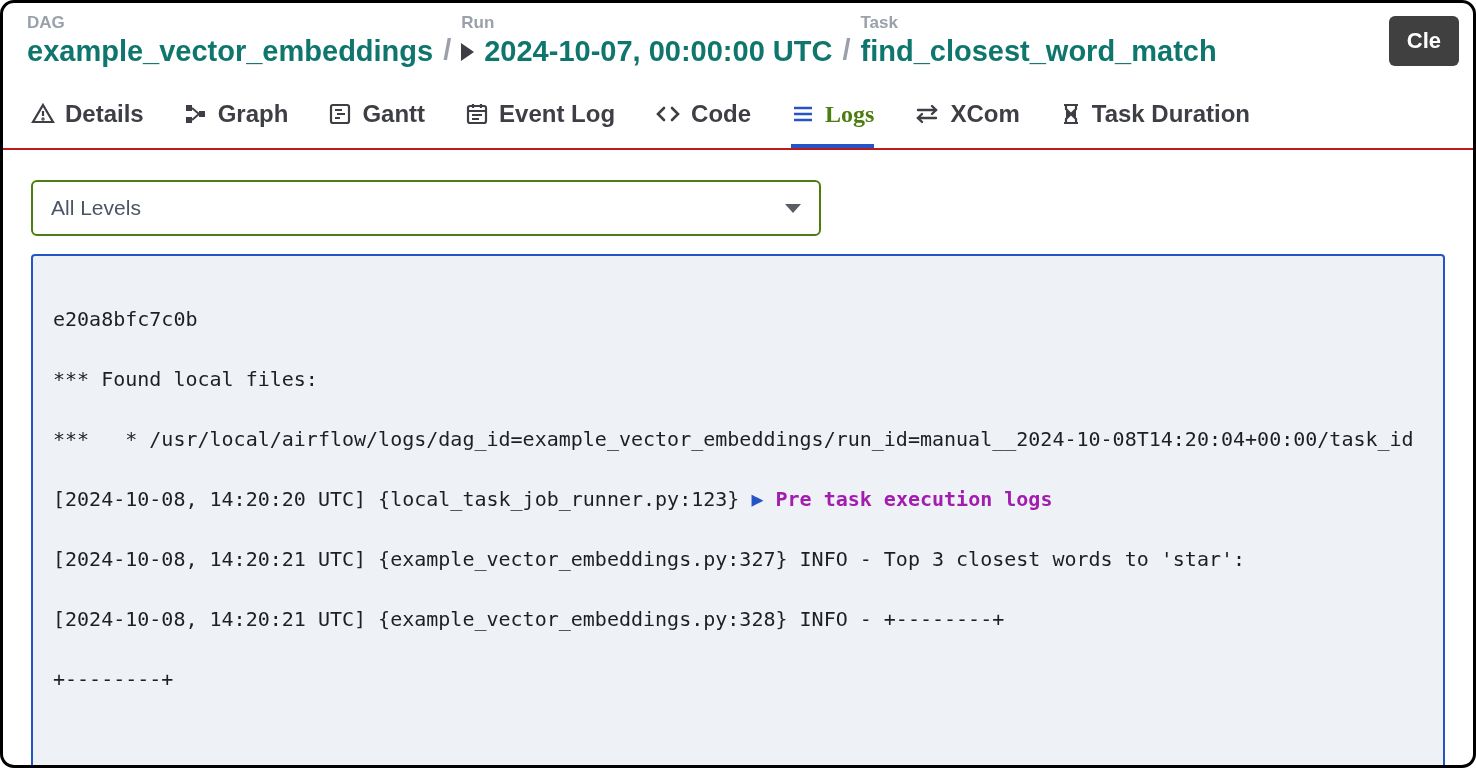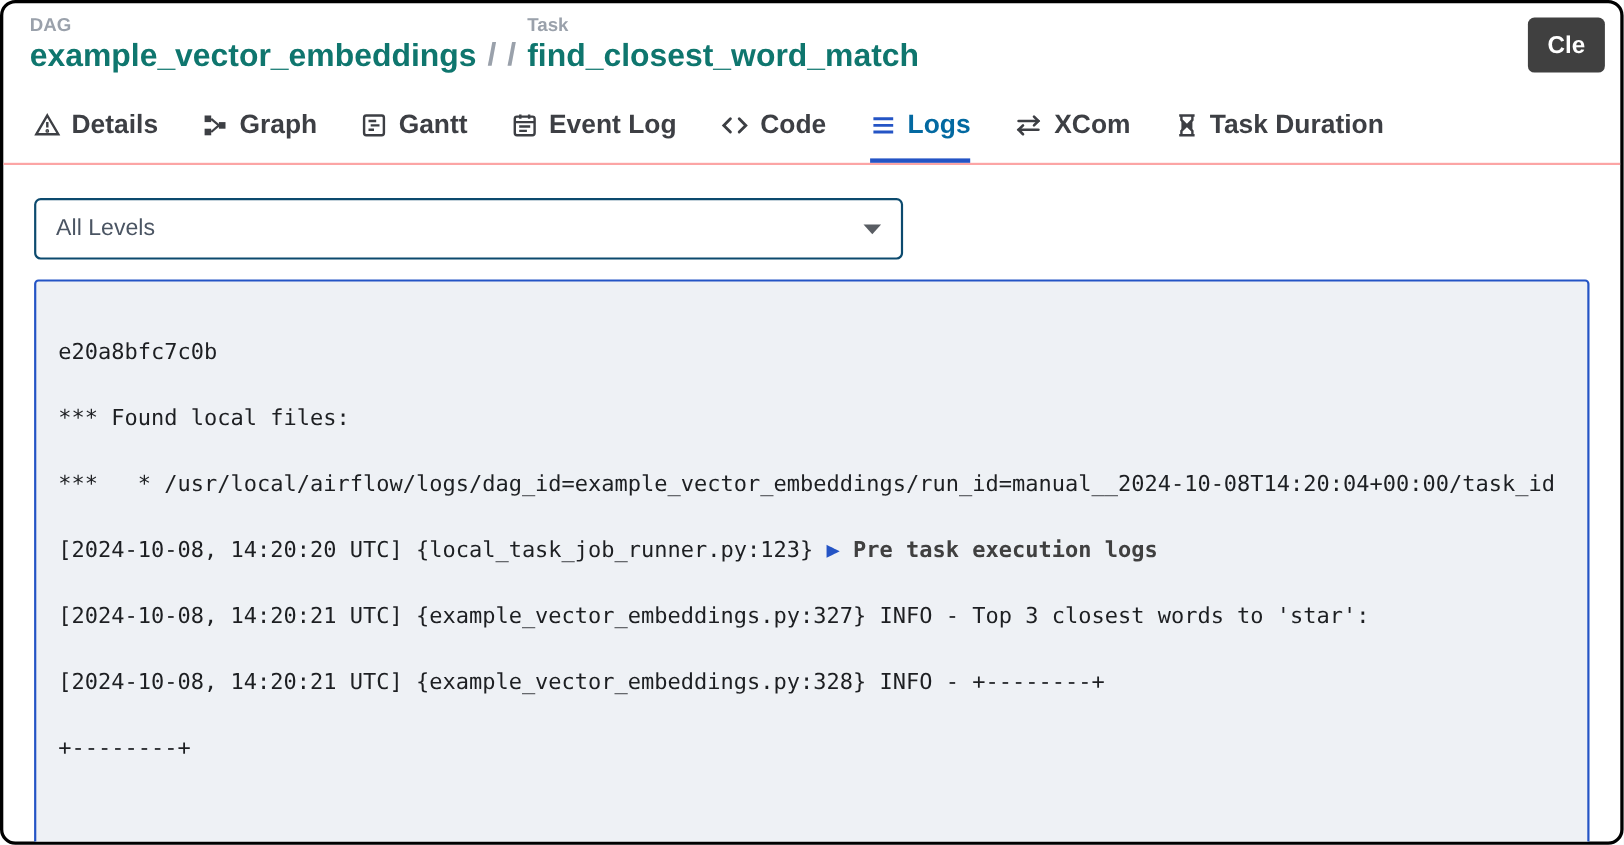--- a/index.html
+++ b/index.html
@@ -63,47 +63,48 @@
     border: none;
     border-radius: 6px;
     align-self: center;
     margin-right: -10px;
   }
   
   .tabs {
     display: flex;
     gap: 40px;
     padding: 14px 28px 0 28px;
-    border-bottom: 2px solid #fca5a5;
+    border-bottom: 2px solid #b91c1c;
   }
   .tab {
     display: flex;
     align-items: center;
     gap: 10px;
     font-size: 24px;
     font-weight: 700;
     color: #3d3f44;
     padding-bottom: 16px;
     cursor: pointer;
     border-bottom: 4px solid transparent;
   }
   .tab.active {
-    color: #0369a1;
+    color: #4d7c0f;
     border-bottom-color: #2454c5;
+    font-family: Liberation Serif, serif;
   }
   .tab-icon { display: inline-flex; }
   
   .filters {
     display: flex;
     gap: 18px;
     padding: 30px 28px 18px 28px;
   }
   .select {
     flex: 1;
-    border: 2px solid #0c4a6e;
+    border: 2px solid #4d7c0f;
     border-radius: 6px;
     padding: 14px 18px;
     font-size: 21px;
     color: #4b5563;
     display: flex;
     align-items: center;
     justify-content: space-between;
     background: #fff;
   }
   .select:first-child { max-width: 790px; flex: none; width: 790px; }
@@ -121,32 +122,39 @@
     background: #eef1f5;
     padding: 18px 20px;
     font-family: "SFMono-Regular", Menlo, Consolas, monospace;
     font-size: 20px;
     line-height: 1.5;
     color: #1d1f22;
     white-space: pre;
     overflow: hidden;
   }
   .logline { display: block; white-space: pre; }
-  .loglink { color: #404040; font-weight: 700; cursor: pointer; }
+  .loglink { color: #a21caf; font-weight: 700; cursor: pointer; }
   .tri { color: #2454c5; font-weight: 700; }
 </style>
 </head>
 <body>
 
 <div class="crumbs">
   <div class="crumb-block">
     <span class="crumb-label">DAG</span>
     <span class="crumb-value">example_vector_embeddings</span>
   </div>
   <span class="crumb-sep">/</span>
+  <div class="crumb-block">
+    <span class="crumb-label">Run</span>
+    <span class="crumb-value">
+      <span class="play-icon"></span>
+      <span>2024-10-07, 00:00:00 UTC</span>
+    </span>
+  </div>
   <span class="crumb-sep">/</span>
   <div class="crumb-block">
     <span class="crumb-label">Task</span>
     <span class="crumb-value">find_closest_word_match</span>
   </div>
   <button class="btn-primary">Cle</button>
 </div>
 
 <div class="tabs">
   <div class="tab">

